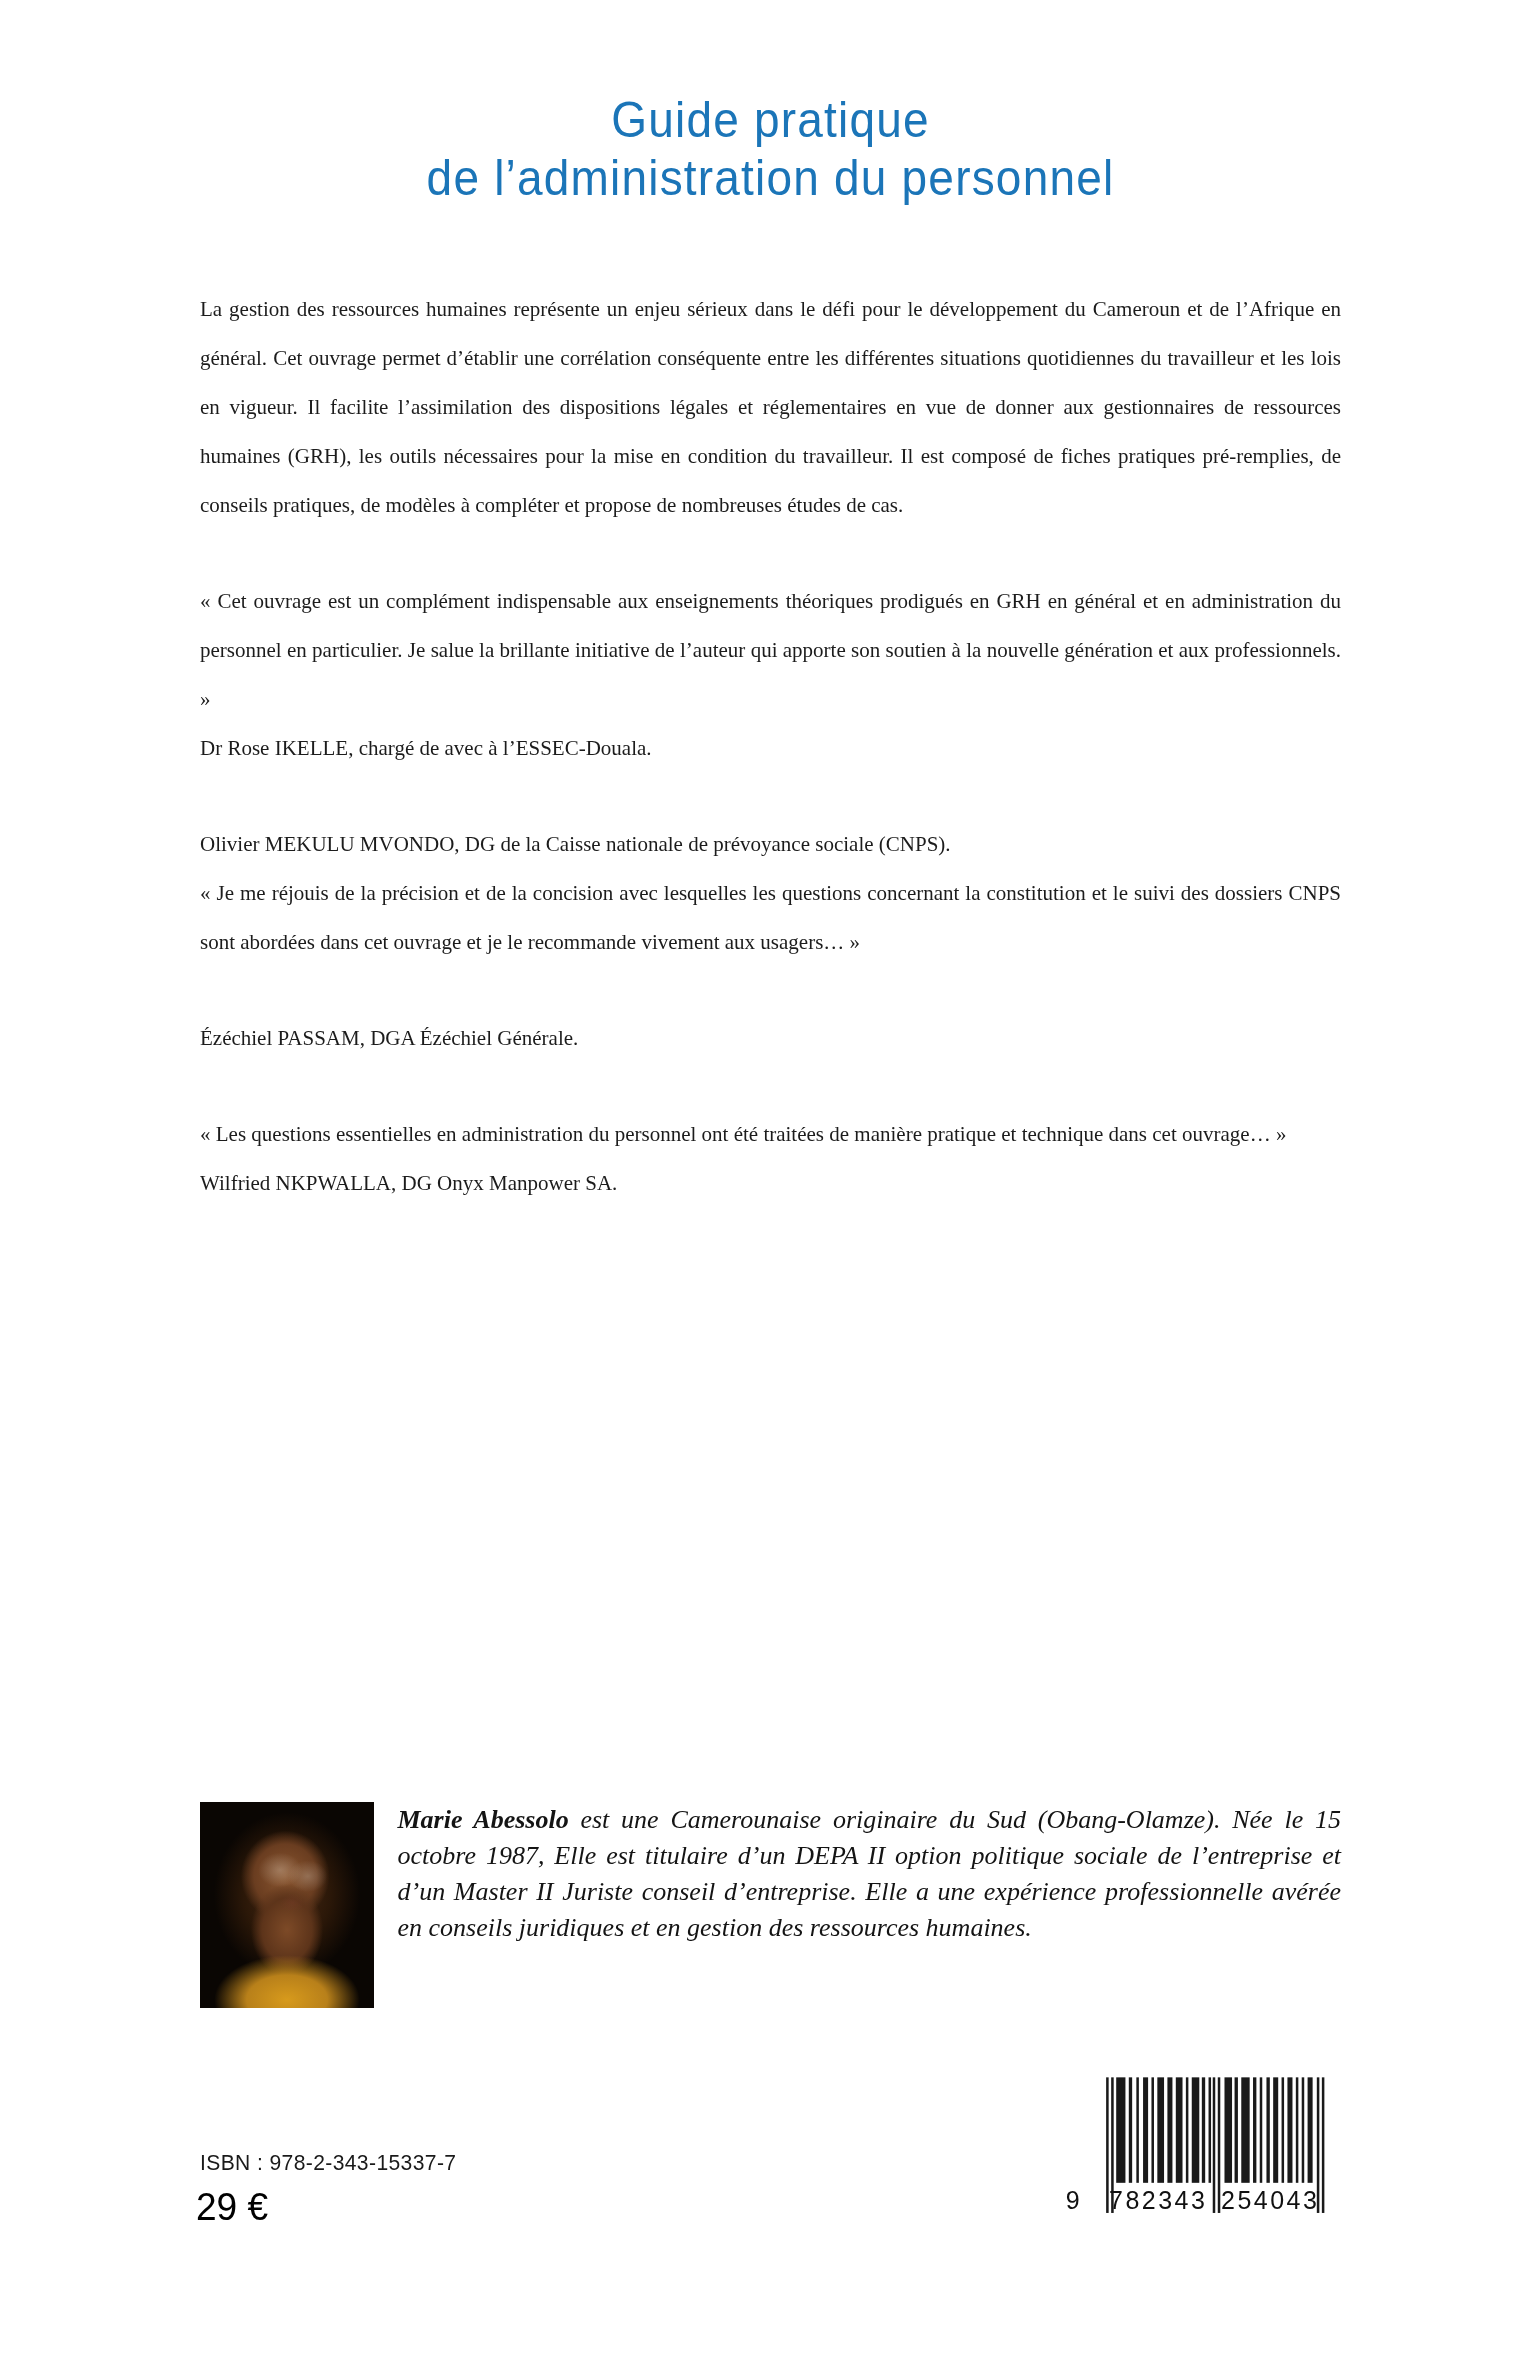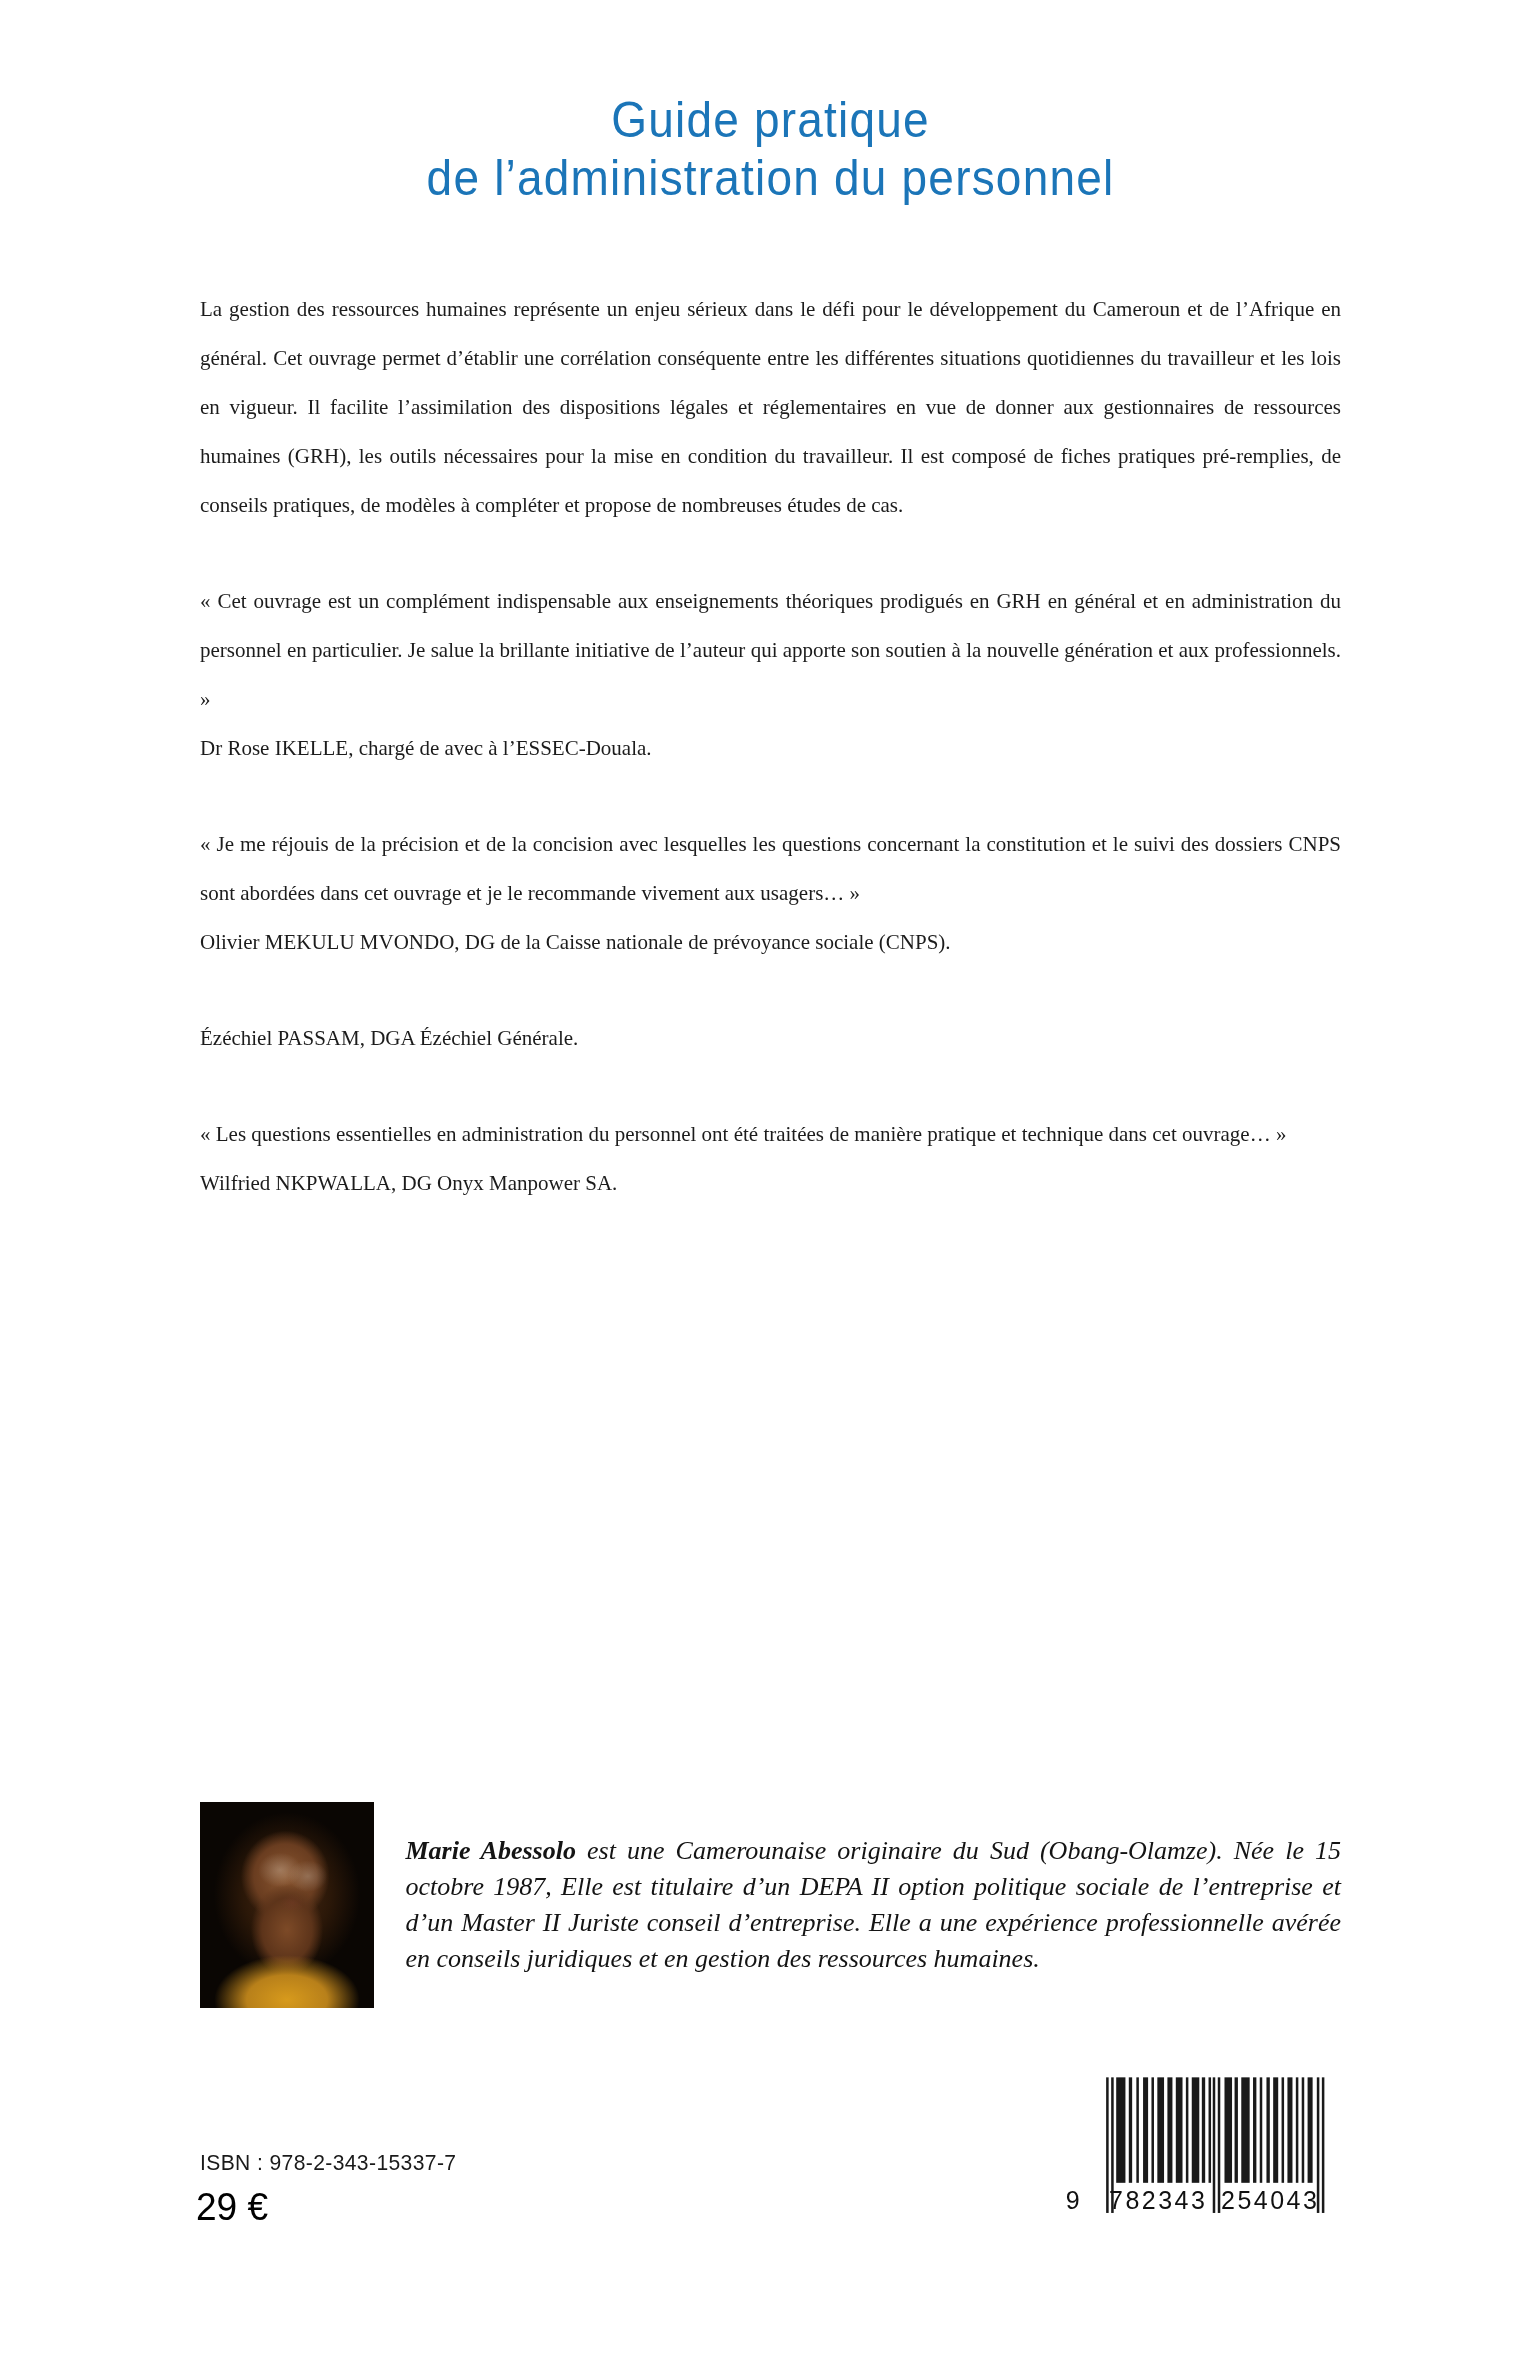--- a/index.html
+++ b/index.html
@@ -72,22 +72,21 @@
     text-align: left;
   }
 
   
   .bio-row {
     position: absolute;
     left: 195px;
     top: 1802px;
     width: 1141px;
     display: flex;
-    align-items: center;
-    gap: 8px;
+    align-items: flex-start;
   }
   .bio-photo {
     width: 174px;
     height: 206px;
     flex: 0 0 174px;
     background:
       radial-gradient(ellipse 58% 30% at 50% 96%, #d79a1c 0%, #b8801a 40%, rgba(60,30,8,0) 72%),
       radial-gradient(ellipse 26% 28% at 50% 62%, #7d4a27 0%, #5d341a 55%, rgba(30,15,6,0) 80%),
       radial-gradient(ellipse 30% 26% at 49% 36%, #8a5630 0%, #6a3d20 60%, rgba(20,10,5,0) 85%),
       radial-gradient(ellipse 42% 40% at 50% 45%, #4a2a14 0%, #2a1708 60%, #0a0603 100%),
@@ -200,22 +199,22 @@
 
     <p class="blurb">La gestion des ressources humaines représente un enjeu sérieux dans le défi pour le développement du Cameroun et de l’Afrique en général. Cet ouvrage permet d’établir une corrélation conséquente entre les différentes situations quotidiennes du travailleur et les lois en vigueur. Il facilite l’assimilation des dispositions légales et réglementaires en vue de donner aux gestionnaires de ressources humaines (GRH), les outils nécessaires pour la mise en condition du travailleur. Il est composé de fiches pratiques pré-remplies, de conseils pratiques, de modèles à compléter et propose de nombreuses études de cas.</p>
 
     <div class="para-gap"></div>
 
     <p class="blurb">« Cet ouvrage est un complément indispensable aux enseignements théoriques prodigués en GRH en général et en administration du personnel en particulier. Je salue la brillante initiative de l’auteur qui apporte son soutien à la nouvelle génération et aux professionnels. »</p>
     <p class="blurb last-left attribution">Dr Rose IKELLE, chargé de avec à l’ESSEC-Douala.</p>
 
     <div class="para-gap"></div>
 
+    <p class="blurb last-left attribution">Olivier MEKULU MVONDO, DG de la Caisse nationale de prévoyance sociale (CNPS).</p>
     <p class="blurb">« Je me réjouis de la précision et de la concision avec lesquelles les questions concernant la constitution et le suivi des dossiers CNPS sont abordées dans cet ouvrage et je le recommande vivement aux usagers… »</p>
-    <p class="blurb last-left attribution">Olivier MEKULU MVONDO, DG de la Caisse nationale de prévoyance sociale (CNPS).</p>
 
     <div class="para-gap"></div>
 
     <p class="blurb last-left attribution">Ézéchiel PASSAM, DGA Ézéchiel Générale.</p>
 
     <div class="para-gap"></div>
 
     <p class="blurb">« Les questions essentielles en administration du personnel ont été traitées de manière pratique et technique dans cet ouvrage… »</p>
     <p class="blurb last-left attribution">Wilfried NKPWALLA, DG Onyx Manpower SA.</p>
 

